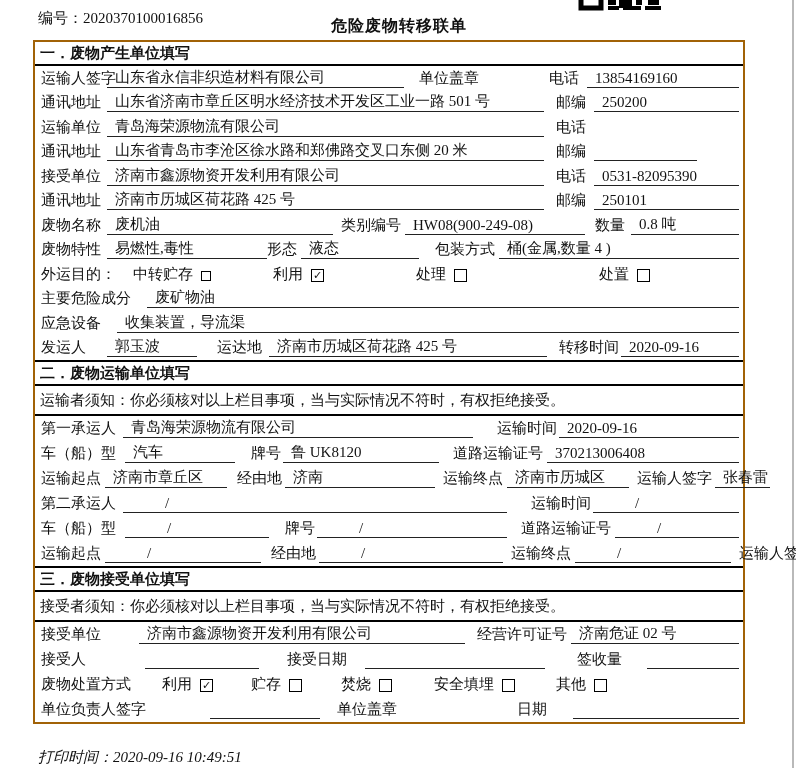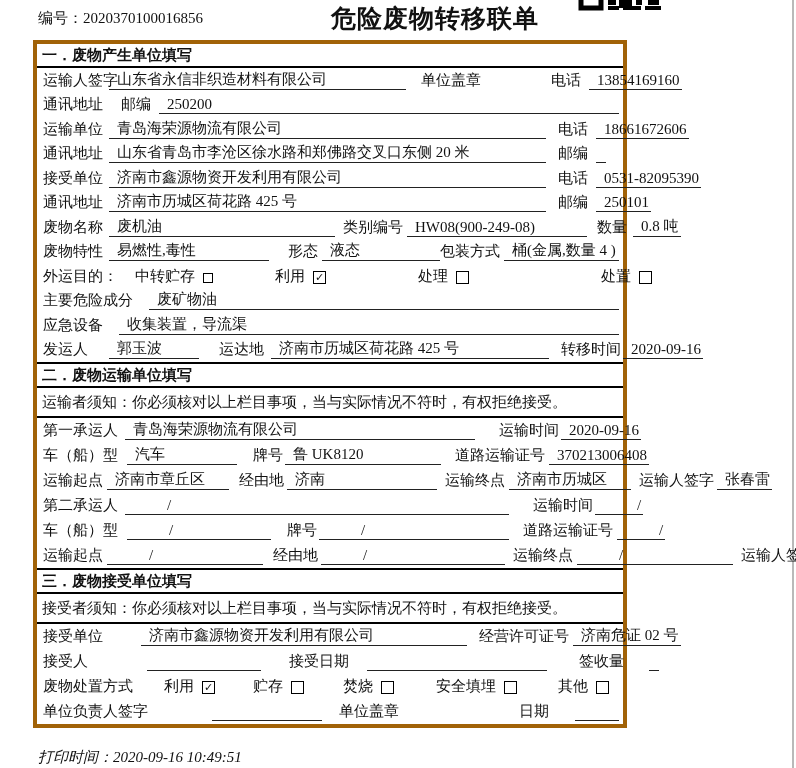--- a/index.html
+++ b/index.html
@@ -1,22 +1,22 @@
 <!DOCTYPE html>
 <html><head>
 <meta charset="utf-8">
 <style>
   html,body{margin:0;padding:0;background:#fff;}
   .page{position:relative;width:796px;height:768px;background:#ffffff;overflow:hidden;
         font-family:"Liberation Serif","DejaVu Serif",serif;color:#111;font-size:15px;}
   .scan-edge{position:absolute;top:0;right:2px;width:2px;height:768px;background:#b9b9b9;}
   .serial{position:absolute;left:38px;top:9px;white-space:nowrap;}
-  .doc-title{position:absolute;left:331px;top:2px;font-size:25px;font-weight:bold;letter-spacing:1px;white-space:nowrap;}
+  .doc-title{position:absolute;left:331px;top:16px;font-size:16px;font-weight:bold;letter-spacing:1px;white-space:nowrap;}
   .qr{position:absolute;left:578px;top:0;}
-  .form{position:absolute;left:33px;top:40px;width:594px;box-sizing:border-box;border:4px solid #a16207;background:#fff;}
+  .form{position:absolute;left:33px;top:40px;width:712px;box-sizing:border-box;border:2px solid #a16207;background:#fff;}
   .sec-title{height:22px;line-height:22px;font-weight:bold;padding-left:5px;border-bottom:2px solid #000;font-size:15px;}
   .bt{border-top:2px solid #000;}
   .notice{height:28px;line-height:28px;padding-left:5px;border-bottom:2px solid #000;white-space:nowrap;}
   .row{display:flex;align-items:flex-end;height:25px;box-sizing:border-box;padding:0 4px 3px 6px;white-space:nowrap;}
   .s1row{height:24.5px;}
   .s3row{height:25px;}
   .lbl{flex:none;}
   .val{flex:none;border-bottom:1.5px solid #222;padding:0 2px 0 8px;overflow:visible;}
   .grow{flex:1 1 auto;}
   .slash{padding-left:42px;}
@@ -51,29 +51,29 @@
     <div class="row s1row">
       <span class="lbl" style="width:66px">运输人签字</span>
       <span class="val" style="width:287px">山东省永信非织造材料有限公司</span>
       <span class="lbl" style="margin-left:15px">单位盖章</span>
       <span class="lbl" style="margin-left:70px;width:38px">电话</span>
       <span class="val grow">13854169160</span>
     </div>
 
     <div class="row s1row">
       <span class="lbl" style="width:66px">通讯地址</span>
+      <span class="val" style="width:427px">山东省济南市章丘区明水经济技术开发区工业一路 501 号</span>
       <span class="lbl" style="margin-left:12px;width:38px">邮编</span>
       <span class="val grow">250200</span>
     </div>
 
     <div class="row s1row">
       <span class="lbl" style="width:66px">运输单位</span>
       <span class="val" style="width:427px">青岛海荣源物流有限公司</span>
       <span class="lbl" style="margin-left:12px;width:38px">电话</span>
-      <span class="val grow">18661672606</span>
     </div>
 
     <div class="row s1row">
       <span class="lbl" style="width:66px">通讯地址</span>
       <span class="val" style="width:427px">山东省青岛市李沧区徐水路和郑佛路交叉口东侧 20 米</span>
       <span class="lbl" style="margin-left:12px;width:38px">邮编</span>
       <span class="val grow" style="margin-right:42px"></span>
     </div>
 
     <div class="row s1row">
@@ -95,23 +95,23 @@
       <span class="val" style="width:216px">废机油</span>
       <span class="lbl" style="margin-left:8px;width:64px">类别编号</span>
       <span class="val" style="width:170px">HW08(900-249-08)</span>
       <span class="lbl" style="margin-left:10px;width:36px">数量</span>
       <span class="val grow">0.8 吨</span>
     </div>
 
     <div class="row s1row">
       <span class="lbl" style="width:66px">废物特性</span>
       <span class="val" style="width:150px">易燃性,毒性</span>
-      <span class="lbl" style="margin-left:19px;width:34px">形态</span>
+      <span class="lbl" style="margin-left:0;width:34px">形态</span>
       <span class="val" style="width:108px">液态</span>
-      <span class="lbl" style="margin-left:0;width:64px">包装方式</span>
+      <span class="lbl" style="margin-left:16px;width:64px">包装方式</span>
       <span class="val grow">桶(金属,数量  4 )</span>
     </div>
 
     <div class="row s1row">
       <span class="lbl" style="width:84px">外运目的：</span>
       <span class="lbl" style="margin-left:8px">中转贮存</span>
       <span class="cb cb-sm"></span>
       <span class="lbl" style="margin-left:62px">利用</span>
       <span class="cb"><span>✓</span></span>
       <span class="lbl" style="margin-left:92px">处理</span>

